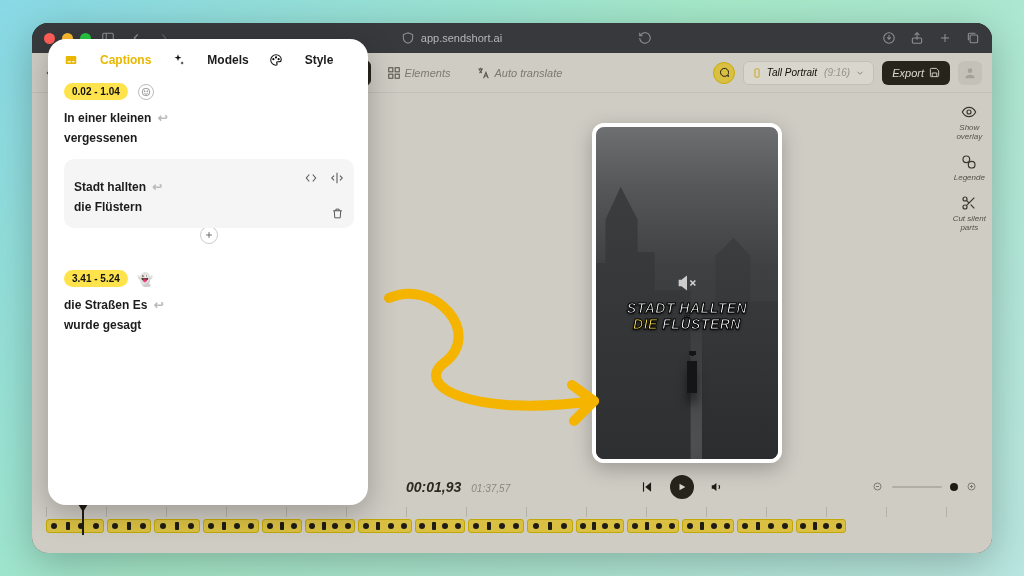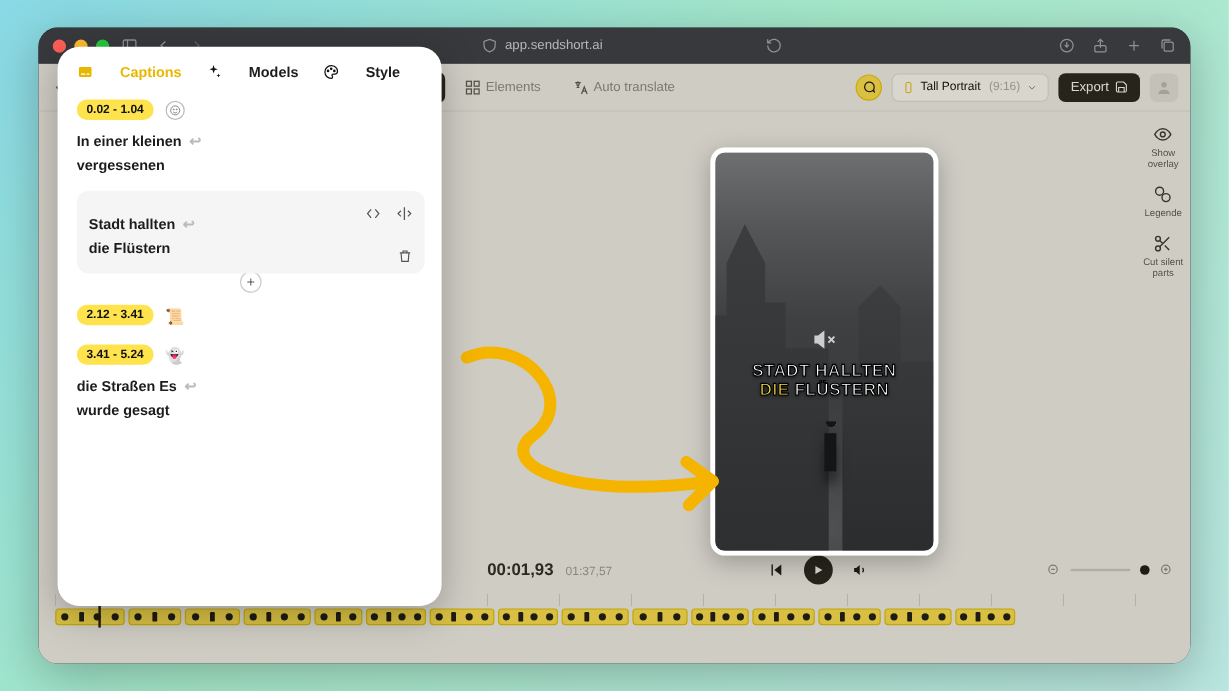--- a/index.html
+++ b/index.html
@@ -26,21 +26,21 @@
   .traffic span { width: 11px; height: 11px; border-radius: 50%; display: block; }
   .tl-red { background: #ff5f57; }
   .tl-yellow { background: #febc2e; }
   .tl-green { background: #28c840; }
   .tb-icons { display: flex; gap: 14px; align-items: center; opacity: .7; }
   .tb-icons svg { width: 14px; height: 14px; }
   .tb-center { flex: 1; display: flex; justify-content: center; align-items: center; gap: 6px; }
   .tb-shield, .tb-reload { opacity: .7; }
   .tb-right { display: flex; gap: 14px; align-items: center; opacity: .7; }
   
-  .app { flex: 1; background: #f3f3f3; position: relative; overflow: hidden; }
+  .app { flex: 1; background: #f3f3f3; position: relative; overflow: hidden; font-style: italic; }
   .toolbar {
     height: 40px; display: flex; align-items: center; padding: 0 10px; gap: 10px;
     border-bottom: 1px solid #e2e2e2;
   }
   .back-btn { display: flex; align-items: center; gap: 4px; font-size: 11px; color: #555; cursor: pointer; }
   .tool-center { flex: 1; display: flex; justify-content: center; gap: 6px; align-items: center; }
   .tool-pill {
     display: flex; align-items: center; gap: 4px; font-size: 11px;
     padding: 5px 9px; border-radius: 6px; background: #fff; color: #444; border: 1px solid #e2e2e2;
   }
@@ -87,21 +87,21 @@
     position:absolute; left:0; right:0; top:52%; text-align:center;
     font-weight:900; letter-spacing:.5px; font-size:14px; line-height:1.15;
     color:#fff; -webkit-text-stroke:1px #000; text-shadow:0 1px 3px #000;
   }
   .captions-onvid .em { color:#ffe34d; -webkit-text-stroke:1px #000; }
   .mute-ico { position:absolute; left:50%; top:44%; transform:translateX(-50%); width:20px; height:20px; opacity:.85; }
   
   .annot-arrow { position:absolute; left:342px; top:180px; width:250px; height:160px; z-index:7; pointer-events:none; }
   
   .timeline-area {
-    position:absolute; left:0; right:0; bottom:12px; height:80px; padding:0 14px;
+    position:absolute; left:0; right:0; bottom:0; height:80px; padding:0 14px;
   }
   .time-row { display:flex; align-items:center; gap:10px; height:28px; }
   .time-cur { font-size:14px; font-weight:700; color:#222; }
   .time-dur { font-size:10px; color:#999; }
   .time-ctrl { margin-left:auto; display:flex; align-items:center; gap:16px; }
   .play-btn { width:24px; height:24px; border-radius:50%; background:#1c1c1c; display:flex; align-items:center; justify-content:center; }
   .zoom-row { margin-left:auto; display:flex; align-items:center; gap:8px; }
   .zoom-row .track { width:50px; height:2px; background:#ccc; border-radius:2px; }
   .timeline {
     margin-top:6px; height:26px; position:relative;
@@ -536,24 +536,20 @@
         </div>
         <div class="add-row">
           <div class="add-btn">
             <svg width="10" height="10" viewBox="0 0 24 24" fill="none" stroke="#555" stroke-width="2">
               <line x1="12" y1="5" x2="12" y2="19"></line>
               <line x1="5" y1="12" x2="19" y2="12"></line>
             </svg>
           </div>
         </div>
         <div class="block">
-          <div class="chip-row">
-            <span class="time-chip">2.12 - 3.41</span>
-            <span style="font-size: 13px;">📜</span>
-          </div>
         </div>
         <div class="block">
           <div class="chip-row">
             <span class="time-chip">3.41 - 5.24</span>
             <span style="font-size: 13px;">👻</span>
           </div>
           <div class="txt">
             <div>die Straßen Es<span class="ret"> ↩</span></div>
             <div>wurde gesagt</div>
           </div>

